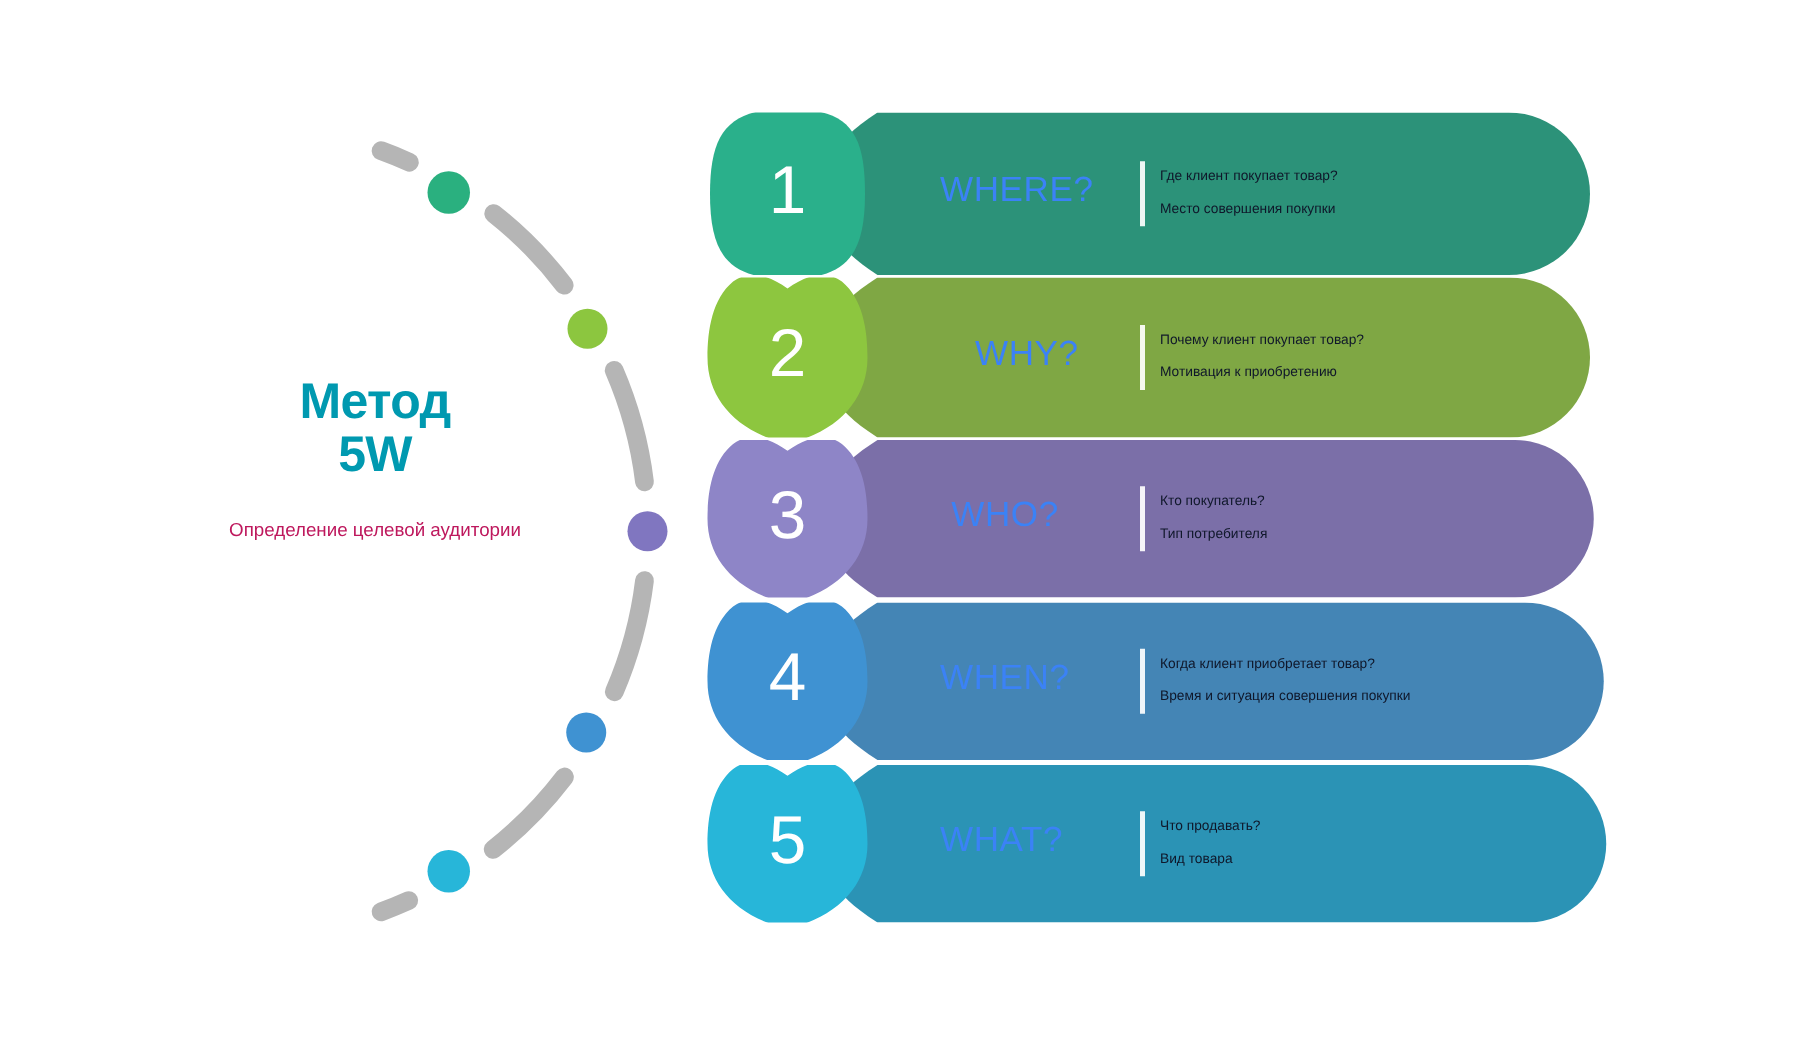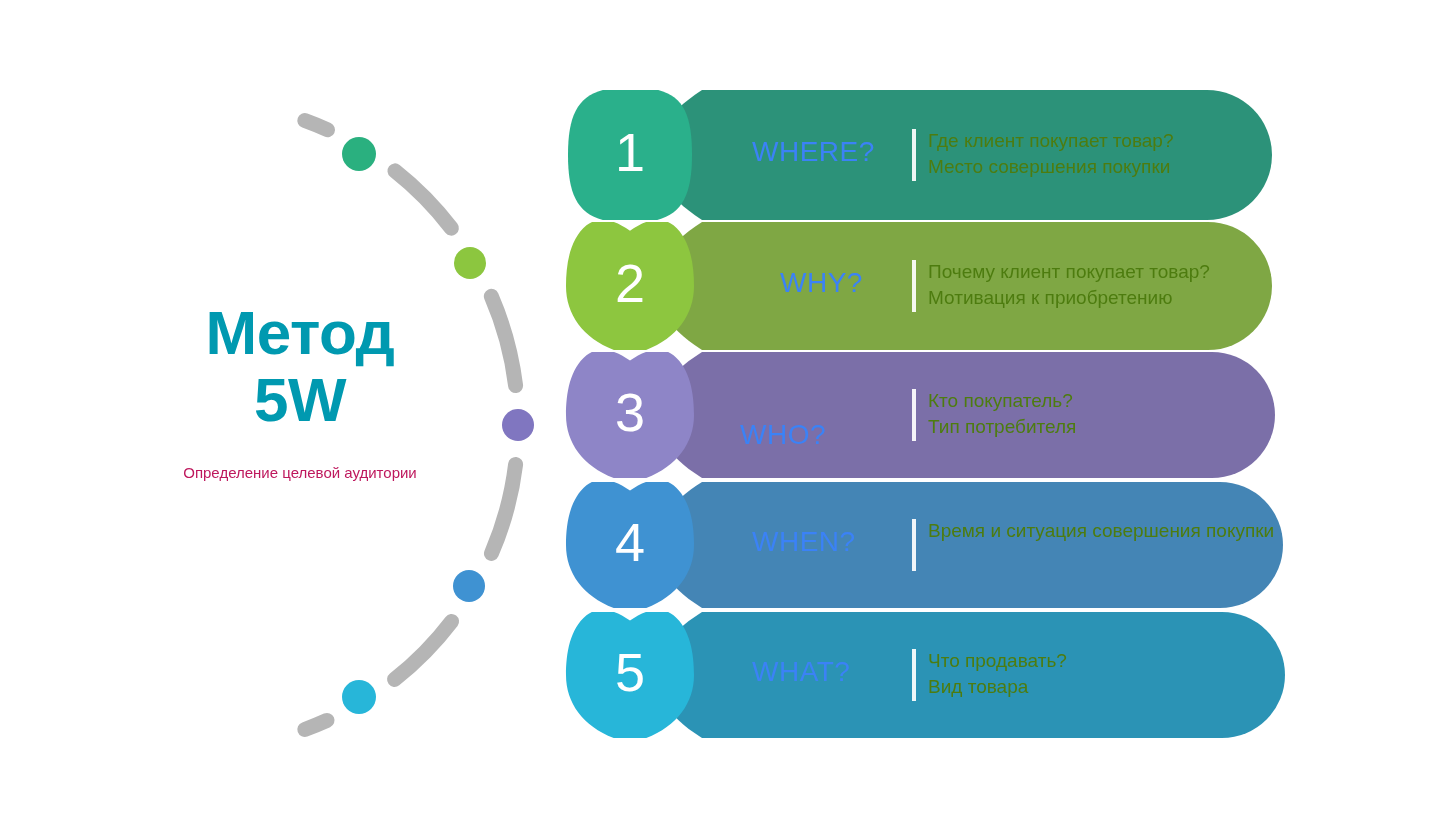--- a/index.html
+++ b/index.html
@@ -25,21 +25,21 @@
 
   
   .left-panel {
     position: absolute;
     left: 150px;
     top: 300px;
     width: 300px;
     text-align: center;
   }
   .title {
-    font-size: 62px;
+    font-size: 40px;
     font-weight: bold;
     color: #0099b0;
     line-height: 1.08;
     letter-spacing: -0.5px;
     margin: 0;
     white-space: pre-line;
   }
   .subtitle {
     margin-top: 28px;
     font-size: 15px;
@@ -97,22 +97,22 @@
     white-space: nowrap;
   }
   .divider {
     position: absolute;
     width: 4px;
     background: #ffffff;
     opacity: 0.92;
   }
   .desc {
     position: absolute;
-    font-size: 19px;
-    color: #4d7c0f;
+    font-size: 11px;
+    color: #0f172a;
     line-height: 26px;
     white-space: nowrap;
   }
   .desc-line { display: block; }
 </style>
 </head>
 <body>
 
 <div id="canvas">
 
@@ -202,21 +202,21 @@
           <path d="M 70 8.600000000000001
          C 85.36 -2.28 100.72 -6.36 113.52 3.16
          C 130.16 16.76 134 41.24 134 63
          C 134 95.64 110.96 121.48 70 131
          C 29.04 121.48 6 95.64 6 63
          C 6 41.24 9.84 16.76 26.48 3.16
          C 39.28 -6.36 54.64 -2.28 70 8.600000000000001 Z" fill="#8e85c7"></path>
         </svg>
         <div class="row-content">
           <div class="badge-num" style="left: -10px; top: 33px;">3</div>
-          <div class="keyword" style="left: 180px; top: 44px; margin-top: 23px;">WHO?</div>
+          <div class="keyword" style="left: 201px; top: 44px;">WHO?</div>
           <div class="divider" style="left: 352px; top: 37px; height: 52px;"></div>
           <div class="desc" style="left: 368px; top: 36px;">
             <span class="desc-line">Кто покупатель?</span>
             <span class="desc-line">Тип потребителя</span>
           </div>
         </div>
       </div>
       <div class="row" style="top: 482px; width: 727px; height: 126px;">
         <svg class="row-svg" width="727" height="126" viewBox="0 0 727 126">
           <path d="M 142 0
@@ -231,20 +231,21 @@
          C 134 95.64 110.96 121.48 70 131
          C 29.04 121.48 6 95.64 6 63
          C 6 41.24 9.84 16.76 26.48 3.16
          C 39.28 -6.36 54.64 -2.28 70 8.600000000000001 Z" fill="#3f92d2"></path>
         </svg>
         <div class="row-content">
           <div class="badge-num" style="left: -10px; top: 33px;">4</div>
           <div class="keyword" style="left: 192px; top: 44px;">WHEN?</div>
           <div class="divider" style="left: 352px; top: 37px; height: 52px;"></div>
           <div class="desc" style="left: 368px; top: 36px;">
+            <span class="desc-line">Когда клиент приобретает товар?</span>
             <span class="desc-line">Время и ситуация совершения покупки</span>
           </div>
         </div>
       </div>
       <div class="row" style="top: 612px; width: 729px; height: 126px;">
         <svg class="row-svg" width="729" height="126" viewBox="0 0 729 126">
           <path d="M 142 0
        L 662 0
        A 63 63 0 0 1 662 126
        L 142 126

